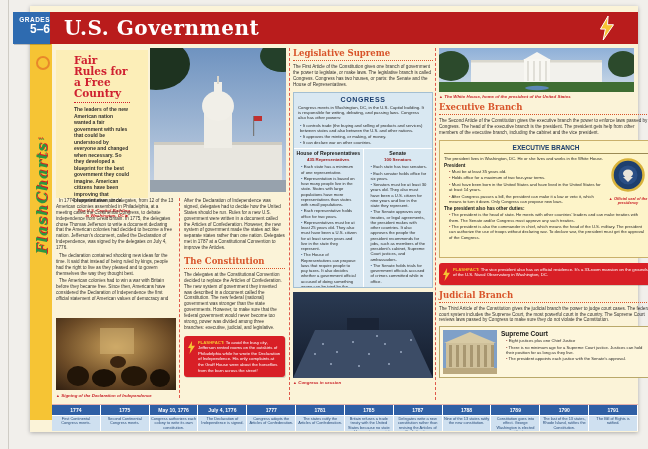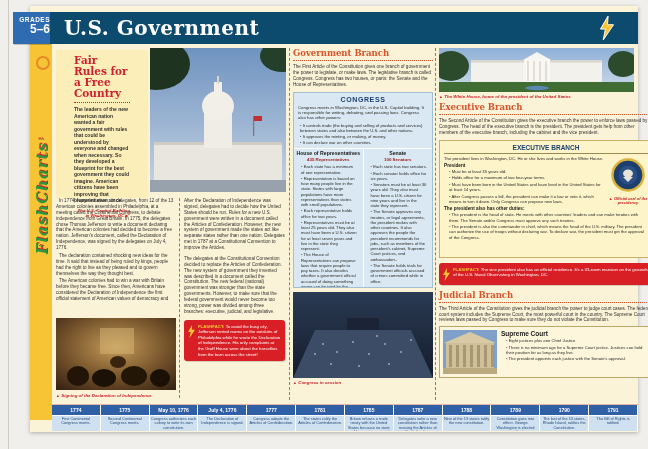--- a/index.html
+++ b/index.html
@@ -18,21 +18,21 @@
   .tm{font-size:7px}
   .ring{position:absolute;left:36px;top:56px;width:10px;height:10px;border:2px solid #e8882a;border-radius:50%}
 
   
   .badge{position:absolute;left:13px;top:12px;width:37px;height:32px;background:#2e6bb0;color:#fff;
          text-align:right;box-shadow:1px 1px 0 rgba(0,0,0,.2)}
   .badge-l1{font-size:6.5px;font-weight:bold;letter-spacing:.5px;margin-top:4px}
   .badge-l2{font-size:12px;font-weight:bold;line-height:1}
 
   
-  .titlebar{position:absolute;left:50px;top:12px;width:588px;height:32px;background:#0c4a6e}
+  .titlebar{position:absolute;left:50px;top:12px;width:588px;height:32px;background:#b91c1c}
   .titlebar h1{margin:0;padding:4px 0 0 14px;color:#fff;font-family:"DejaVu Serif",serif;
                font-size:20px;font-weight:bold;letter-spacing:.5px}
   .title-bolt{position:absolute;right:24px;top:4px}
 
   
   .content{position:absolute;left:52px;top:46px;width:586px;height:358px}
   .vdiv{position:absolute;width:0;border-left:1px dashed #e0594a}
   .d1{left:127px;top:152px;height:200px}
   .d2{left:237px;top:2px;height:352px}
   .d3{left:383px;top:2px;height:352px}
@@ -193,34 +193,35 @@
       <ellipse cx="48" cy="60" rx="12" ry="9" fill="#1c1106"></ellipse>
       <ellipse cx="78" cy="58" rx="13" ry="10" fill="#241607"></ellipse>
       <ellipse cx="104" cy="60" rx="10" ry="9" fill="#1a1006"></ellipse>
       <ellipse cx="62" cy="44" rx="8" ry="6" fill="#3a2410"></ellipse>
     </svg>
   </div>
   <div class="cap decl-cap"><span class="mk">▲</span><span>Signing of the Declaration of Independence</span></div>
 
   <div class="colB">
     <div class="body-t">After the Declaration of Independence was signed, delegates had to decide how the United States should be run. Rules for a new U.S. government were written in a document called the Articles of Confederation. However, the new system of government made the states act like separate states rather than one nation. Delegates met in 1787 at a Constitutional Convention to improve the Articles.</div>
+    <div class="sech">The Constitution</div>
     <div class="body-t">The delegates at the Constitutional Convention decided to replace the Articles of Confederation. The new system of government they invented was described in a document called the Constitution. The new federal (national) government was stronger than the state governments. However, to make sure that the federal government would never become too strong, power was divided among three branches: executive, judicial, and legislative.</div>
     <div class="ff">
       <svg width="7" height="13" viewBox="0 0 12 22">
           <polygon points="7,0 0,12 4.5,12 2.5,22 12,8 6.5,8" fill="#f6c434"></polygon>
         </svg>
       <div class="ff-text">
         <span class="ff-label">FLASHFACT:</span>
         <span>To avoid the busy city, Jefferson rented rooms on the outskirts of Philadelphia while he wrote the Declaration of Independence. His only complaints at the Graff House were about the horseflies from the barn across the street!</span>
       </div>
     </div>
   </div>
 
   <div class="colC">
-    <div class="sech">Government Branch</div>
+    <div class="sech">Legislative Supreme</div>
     <div class="body-t" style="margin-bottom:4px">The First Article of the Constitution gives one branch of government the power to legislate, or make laws. The legislative branch is called Congress. Congress has two houses, or parts: the Senate and the House of Representatives.</div>
     <div class="cbox">
       <div class="cbox-title">CONGRESS</div>
       <div class="cbox-intro">Congress meets in Washington, DC, in the U.S. Capitol building. It is responsible for writing, debating, and passing laws. Congress also has other powers:</div>
       <ul class="bul">
         <li>It controls trade (the buying and selling of products and services) between states and also between the U.S. and other nations.</li>
         <li>It approves the minting, or making, of money.</li>
         <li>It can declare war on other countries.</li>
       </ul>
       <div class="ccols">

